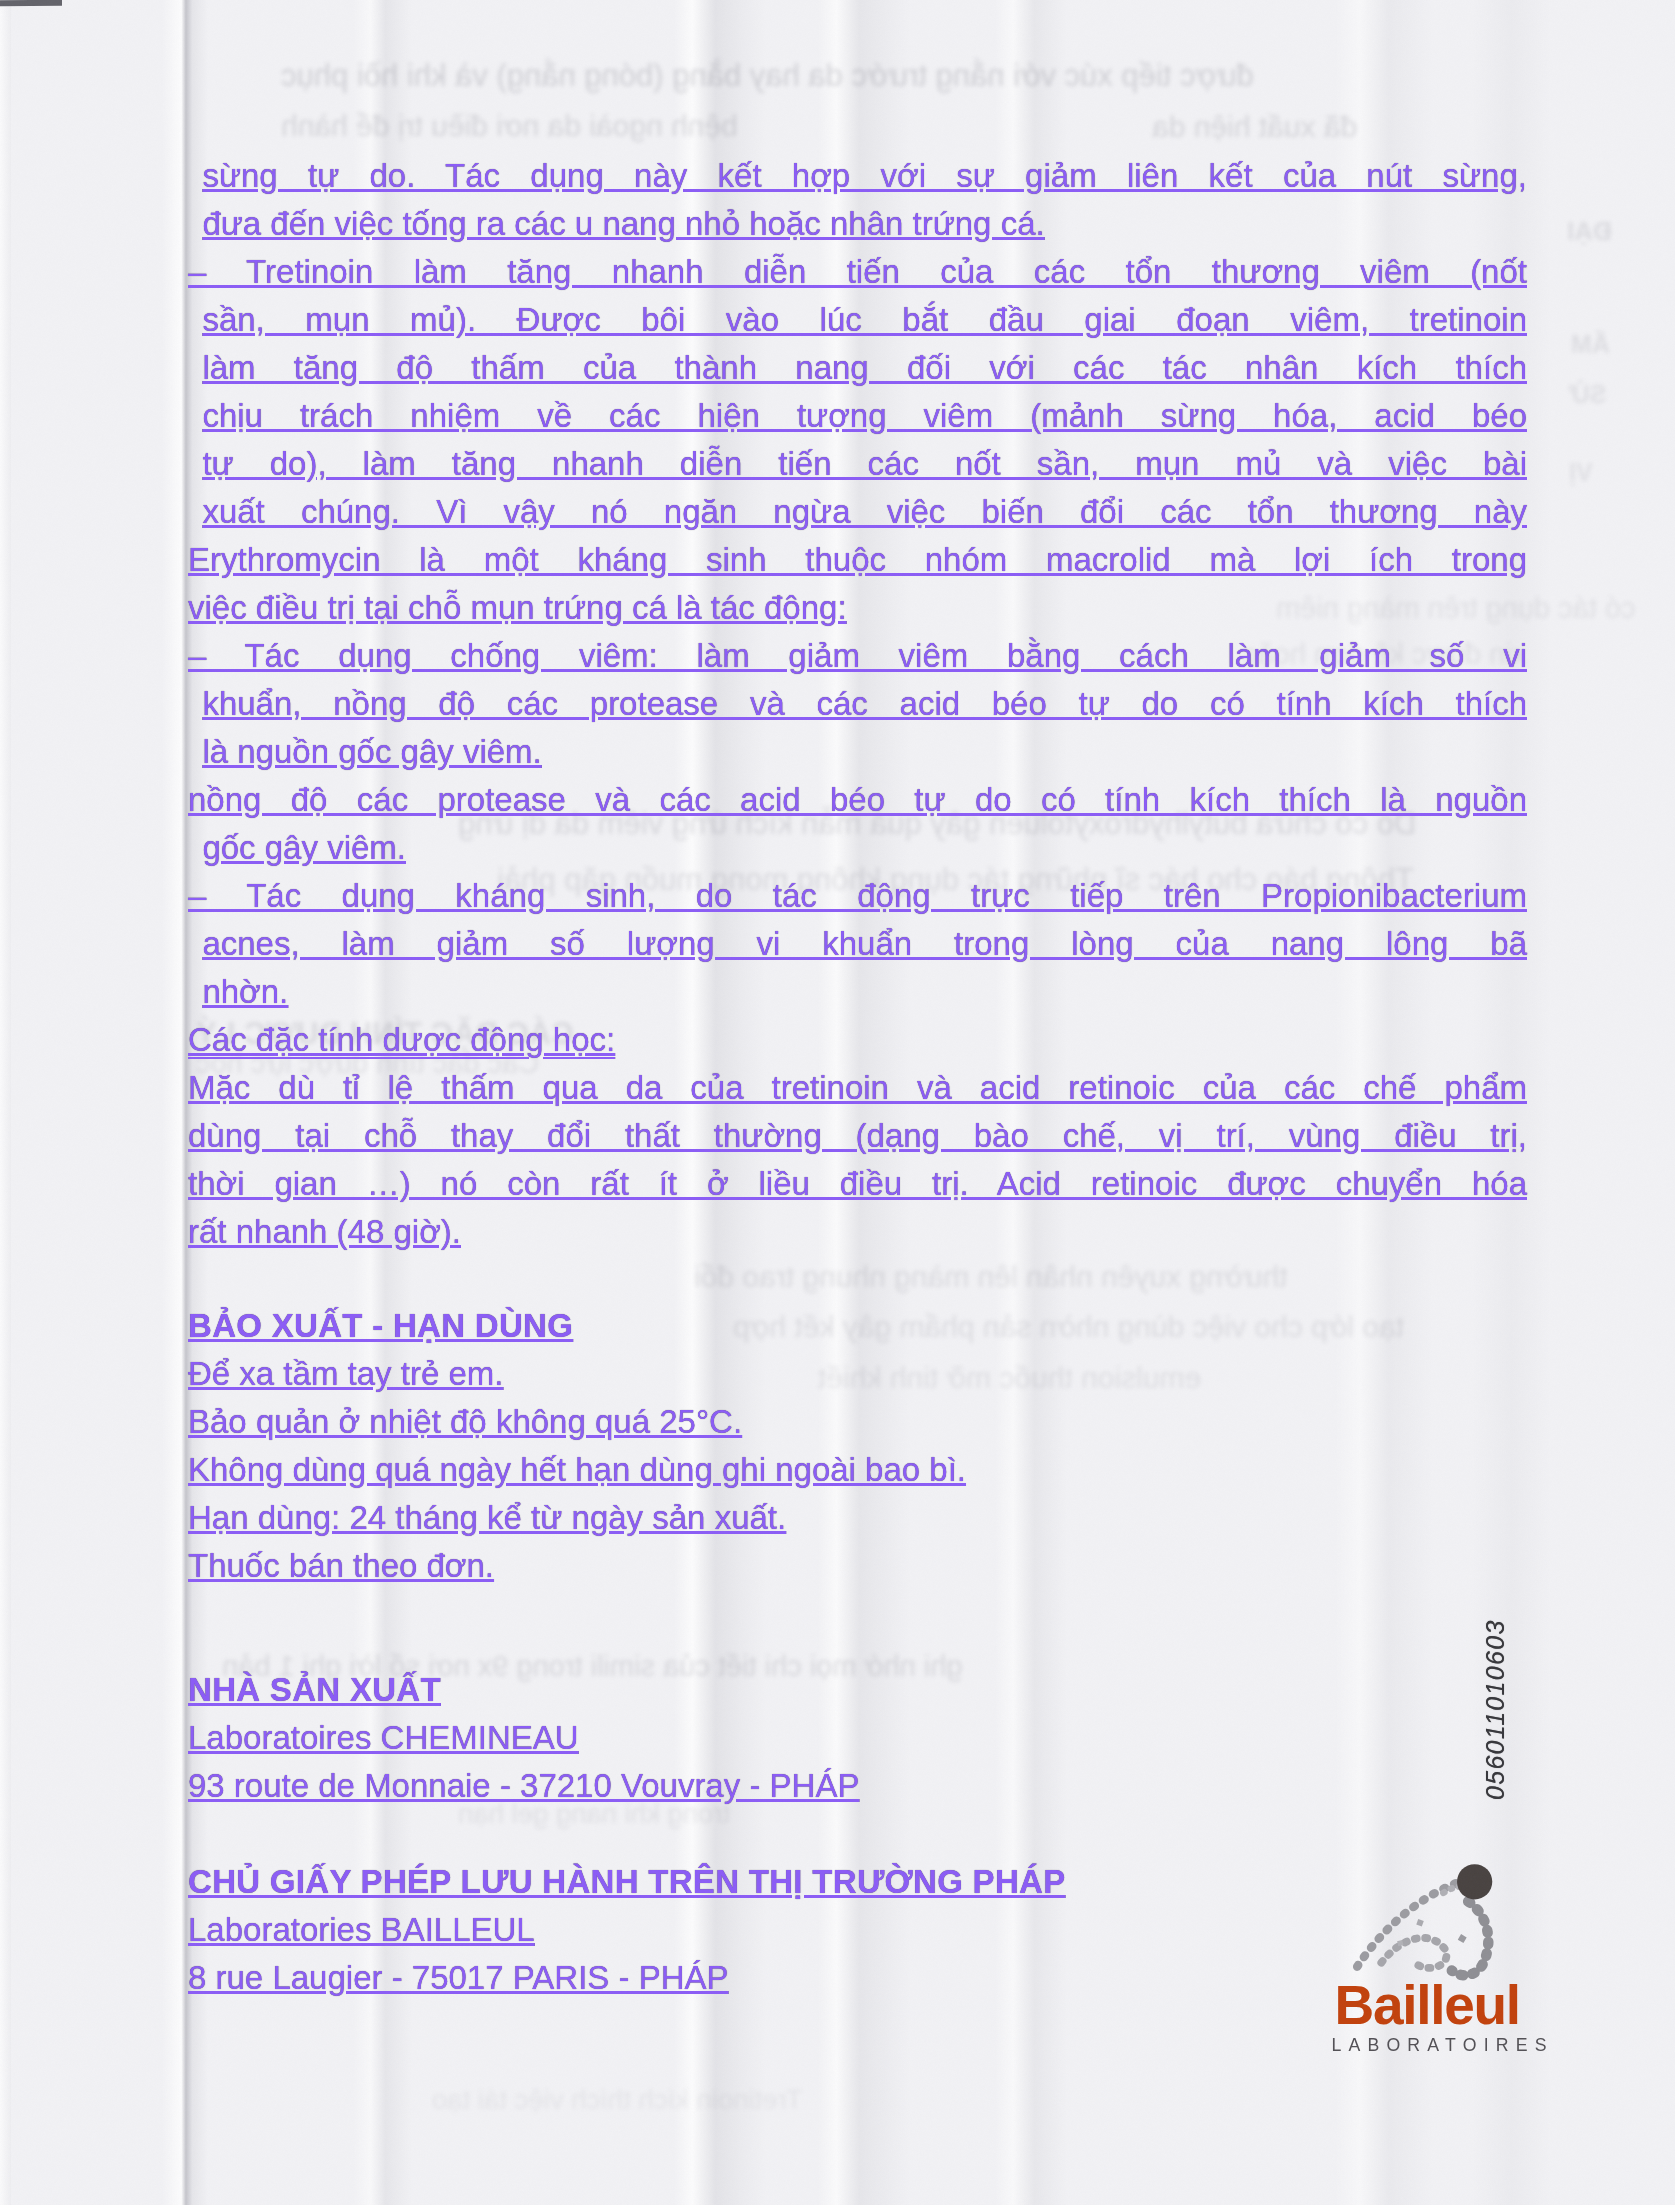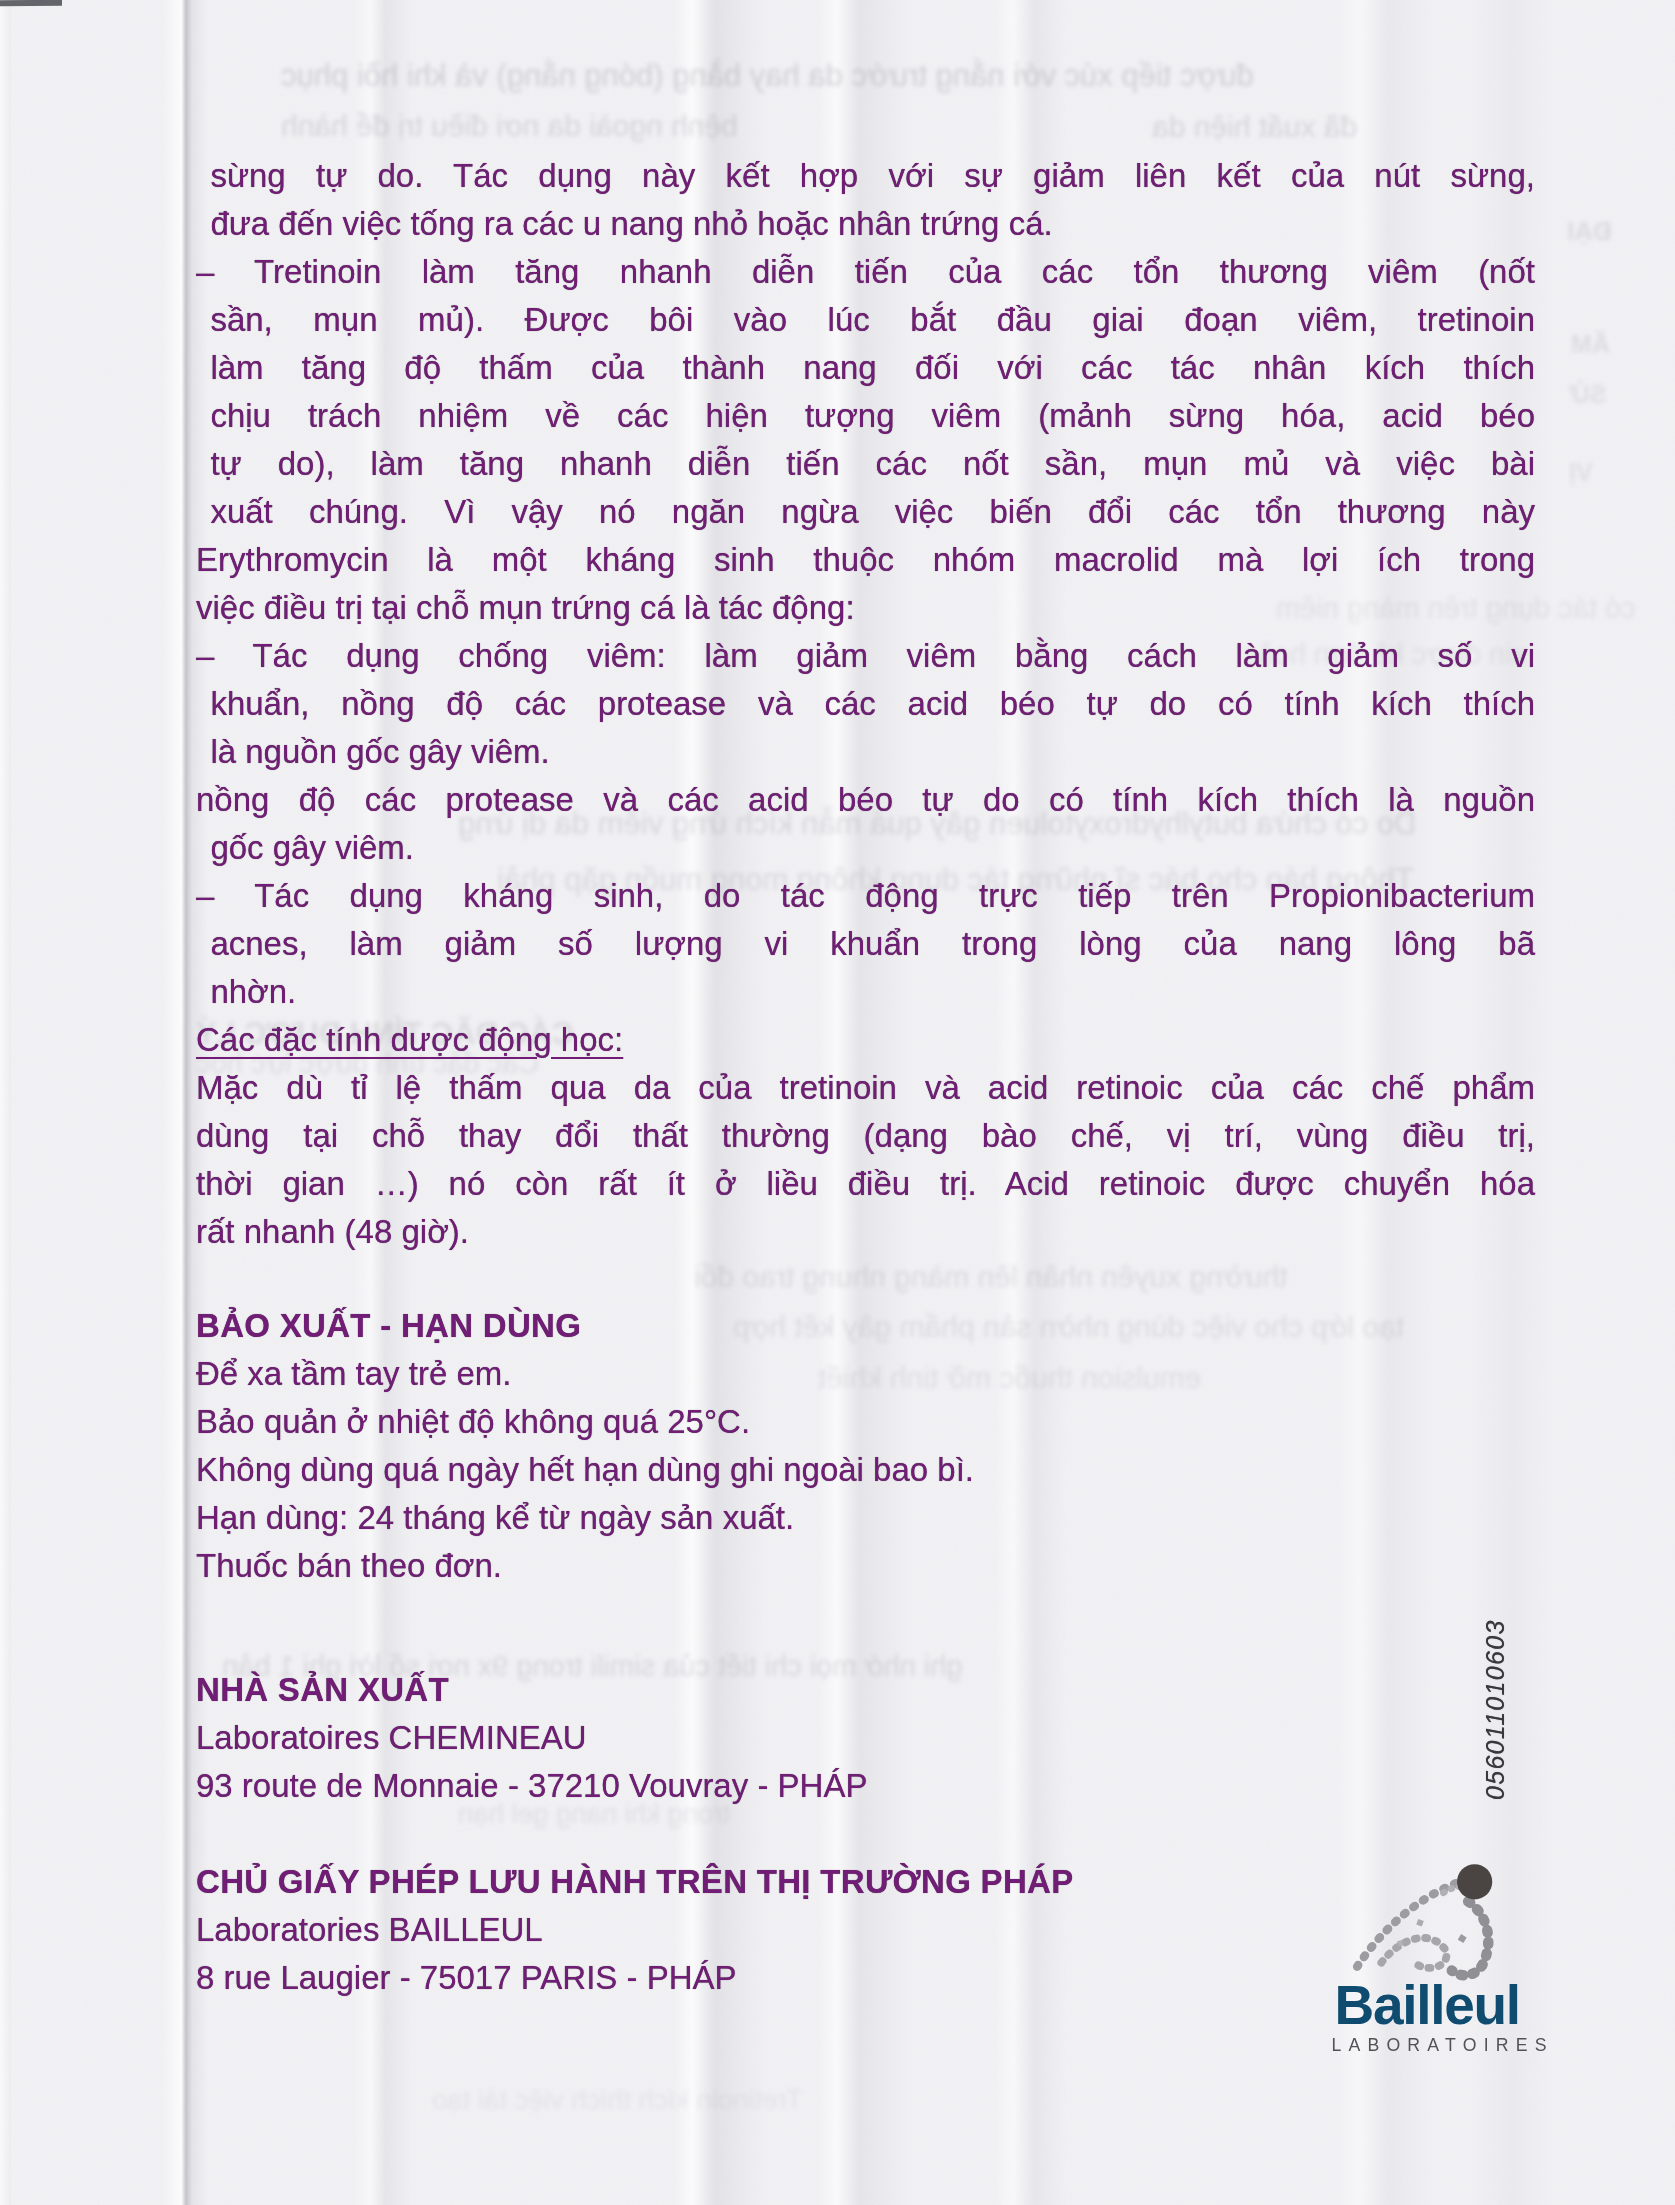--- a/index.html
+++ b/index.html
@@ -17,23 +17,24 @@
     background:linear-gradient(90deg,rgba(255,255,255,0) 0%,rgba(255,255,255,.85) 42%,rgba(124,124,136,.38) 52%,rgba(140,140,152,.12) 66%,rgba(140,140,152,0) 100%);}
   #fold-a{left:353px;width:59px;background:linear-gradient(90deg,rgba(255,255,255,0),rgba(255,255,255,.55) 30%,rgba(130,130,142,.10) 55%,rgba(130,130,142,0));}
   #fold-b{left:674px;width:92px;background:linear-gradient(90deg,rgba(255,255,255,0),rgba(255,255,255,.8) 20%,rgba(130,130,142,.13) 45%,rgba(130,130,142,.05) 75%,rgba(130,130,142,0));}
   #fold-c{left:818px;width:92px;background:linear-gradient(90deg,rgba(255,255,255,0),rgba(255,255,255,.7) 20%,rgba(130,130,142,.10) 45%,rgba(130,130,142,0));}
   #fold-d{left:995px;width:72px;background:linear-gradient(90deg,rgba(255,255,255,0),rgba(255,255,255,.6) 25%,rgba(130,130,142,.09) 55%,rgba(130,130,142,0));}
   #fold-e{left:1335px;width:98px;background:linear-gradient(90deg,rgba(255,255,255,0),rgba(255,255,255,.5) 25%,rgba(130,130,142,.07) 55%,rgba(130,130,142,0));}
   #fold-f{left:1472px;width:79px;background:linear-gradient(90deg,rgba(255,255,255,0),rgba(130,130,142,.06) 50%,rgba(130,130,142,0));}
   #corner-mark{position:absolute;left:0;top:0;width:62px;height:5.9px;background:#63636a;transform:rotate(-.6deg);}
   
   #leaflet-text{
-    position:absolute;left:196px;top:152px;width:1339px;
-    font-size:33px;line-height:48px;color:#701a75;
+    position:absolute;left:188px;top:152px;width:1339px;
+    font-size:33px;line-height:48px;color:#8b5cf6;
     text-shadow:0 0 0.8px rgba(42,42,45,.85);
+    text-decoration:underline;
   }
   .tline{min-height:48px;}
   .just{text-align:justify;text-align-last:justify;}
   .bold{font-weight:bold;letter-spacing:0.3px;}
   .und{text-decoration:underline;text-decoration-thickness:2.3px;text-underline-offset:5.9px;}
   
   #batch-code{
     position:absolute;left:1481px;top:1800px;width:196px;
     transform:rotate(-90deg);transform-origin:left top;
     font-size:25px;font-style:italic;letter-spacing:1.3px;color:#36363a;
@@ -43,21 +44,21 @@
   .ghost{
     position:absolute;white-space:nowrap;
     transform:scaleX(-1);filter:blur(2px);
     color:#6e6e7a;pointer-events:none;
   }
   
   #logo{position:absolute;left:1319px;top:1857px;width:216px;height:196px;}
   #logo-mark{position:absolute;left:0;top:0;width:216px;height:124px;}
   #logo-brand{
     position:absolute;left:5.2px;top:116px;width:206px;
-    font-size:55px;font-weight:bold;color:#0c4a6e;letter-spacing:-1.3px;
+    font-size:55px;font-weight:bold;color:#c2410c;letter-spacing:-1.3px;
     text-align:center;
   }
   #logo-sub{
     position:absolute;left:5.2px;top:178px;width:206px;
     font-size:17.7px;color:#525055;letter-spacing:7.2px;text-indent:7.2px;
     text-align:center;
   }
   
   #noise{position:absolute;left:0;top:0;width:1675px;height:2205px;opacity:.045;pointer-events:none;}
 </style>

